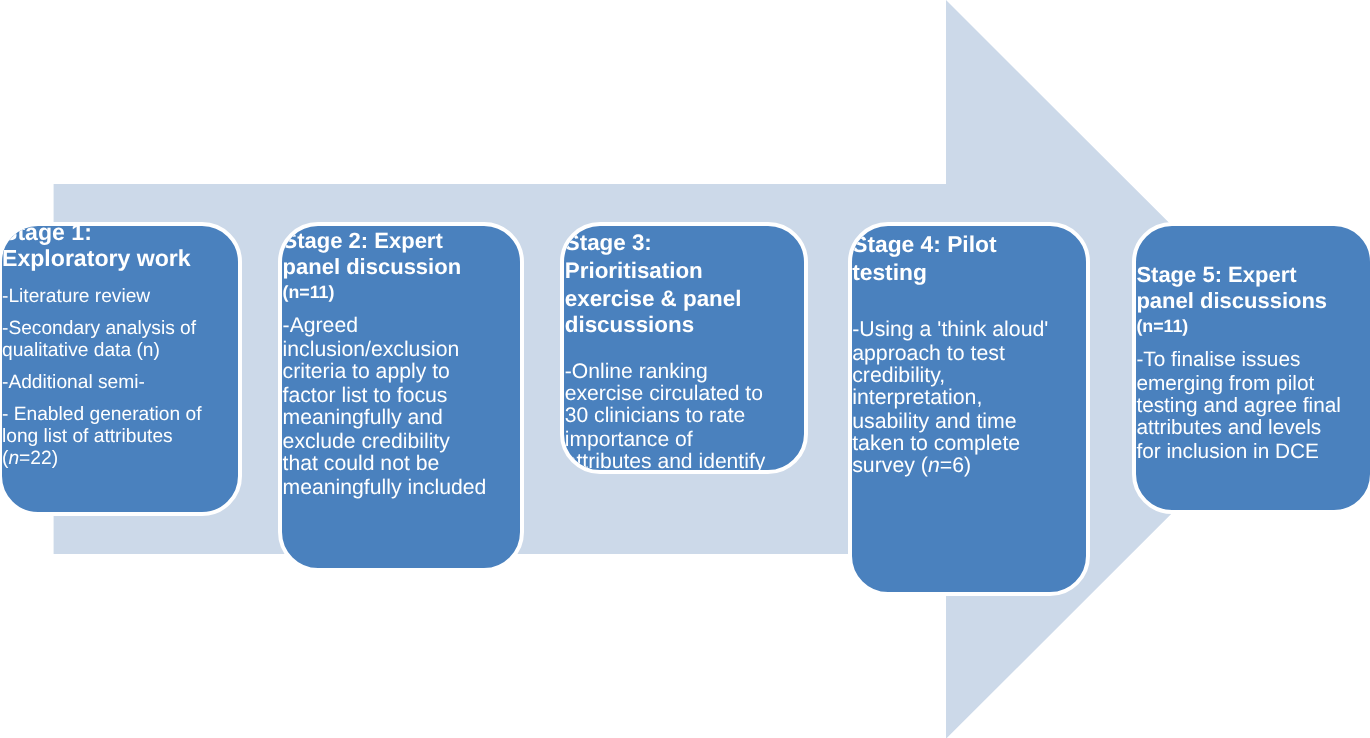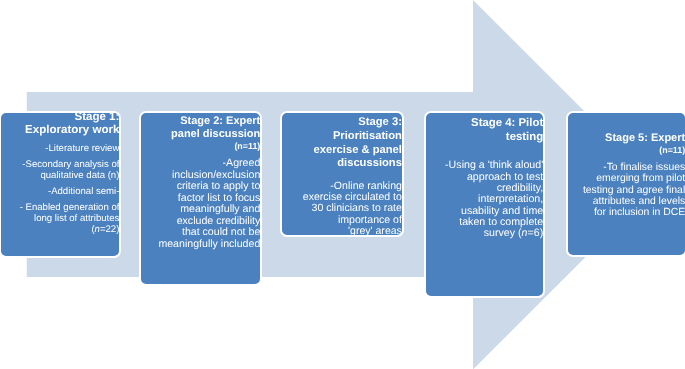--- a/index.html
+++ b/index.html
@@ -4,22 +4,22 @@
 <title>Study process flow diagram</title>
 <style>
   html,body{margin:0;padding:0;}
   body{width:685px;height:369px;background:#ffffff;overflow:hidden;
        font-family:"Liberation Sans",sans-serif;
        -webkit-font-smoothing:antialiased;text-rendering:geometricPrecision;}
   .canvas{position:relative;width:685px;height:369px;}
   .arrow-layer{position:absolute;left:0;top:0;}
 
   .stage{position:absolute;box-sizing:border-box;
-         background:#4A81BE;border:2px solid #ffffff;border-radius:7px;
-         color:#ffffff;text-align:right;overflow:hidden;padding-left:20px;}
+         background:#4A81BE;border:2px solid #ffffff;border-radius:20px;
+         color:#ffffff;text-align:left;overflow:hidden;padding-left:20px;}
   .txt{position:absolute;left:0;right:0;}
 
   .line{display:block;white-space:nowrap;}
   .title-line{font-weight:bold;}
   .sub-line{font-weight:bold;}
   .it{font-style:italic;}
 </style>
 </head>
 <body>
 
@@ -68,20 +68,21 @@
               --pg:9.6px; --pg0:9.6px; --top:3px;">
       <div class="txt" style="top: var(--top);">
         <div class="line title-line" style="font-size:var(--ts);line-height:var(--tl);">Stage 3:</div>
         <div class="line title-line" style="font-size:var(--ts);line-height:var(--tl);">Prioritisation</div>
         <div class="line title-line" style="font-size:var(--ts);line-height:var(--tl);">exercise &amp; panel</div>
         <div class="line title-line" style="font-size:var(--ts);line-height:var(--tl);">discussions</div>
         <div class="line body-line" style="font-size:var(--bs);line-height:var(--bl);margin-top:var(--pg0);">-Online ranking</div>
         <div class="line body-line" style="font-size:var(--bs);line-height:var(--bl);">exercise circulated to</div>
         <div class="line body-line" style="font-size:var(--bs);line-height:var(--bl);">30 clinicians to rate</div>
         <div class="line body-line" style="font-size:var(--bs);line-height:var(--bl);">importance of</div>
+        <div class="line body-line" style="font-size:var(--bs);line-height:var(--bl);">attributes and identify</div>
         <div class="line body-line" style="font-size:var(--bs);line-height:var(--bl);">'grey' areas</div>
       </div>
     </div>
 
   <div class="stage" style="left:424.1px;top:110.8px;width:121.1px;height:187px;
               --ts:11.4px; --tl:13.6px; --ss:9px; --sl:11px; --bs:10.65px; --bl:11.38px;
               --pg:16px; --pg0:16px; --top:4.2px;">
       <div class="txt" style="top: var(--top);">
         <div class="line title-line" style="font-size:var(--ts);line-height:var(--tl);">Stage 4: Pilot</div>
         <div class="line title-line" style="font-size:var(--ts);line-height:var(--tl);">testing</div>
@@ -93,20 +94,21 @@
         <div class="line body-line" style="font-size:var(--bs);line-height:var(--bl);">taken to complete</div>
         <div class="line body-line" style="font-size:var(--bs);line-height:var(--bl);">survey (<span class="it">n</span>=6)</div>
       </div>
     </div>
 
   <div class="stage" style="left:566.2px;top:110.5px;width:121px;height:146.8px;
               --ts:11.0px; --tl:13.4px; --ss:8.9px; --sl:11.5px; --bs:10.4px; --bl:11.35px;
               --pg:5.5px; --pg0:5.5px; --top:19px;">
       <div class="txt" style="top: var(--top);">
         <div class="line title-line" style="font-size:var(--ts);line-height:var(--tl);">Stage 5: Expert</div>
+        <div class="line title-line" style="font-size:var(--ts);line-height:var(--tl);">panel discussions</div>
         <div class="line sub-line" style="font-size:var(--ss);line-height:var(--sl);">(n=11)</div>
         <div class="line body-line" style="font-size:var(--bs);line-height:var(--bl);margin-top:var(--pg0);">-To finalise issues</div>
         <div class="line body-line" style="font-size:var(--bs);line-height:var(--bl);">emerging from pilot</div>
         <div class="line body-line" style="font-size:var(--bs);line-height:var(--bl);">testing and agree final</div>
         <div class="line body-line" style="font-size:var(--bs);line-height:var(--bl);">attributes and levels</div>
         <div class="line body-line" style="font-size:var(--bs);line-height:var(--bl);">for inclusion in DCE</div>
       </div>
     </div>
 
 </div>

